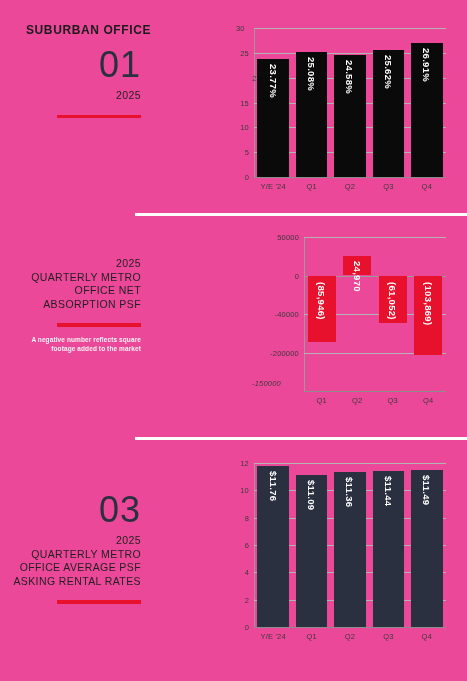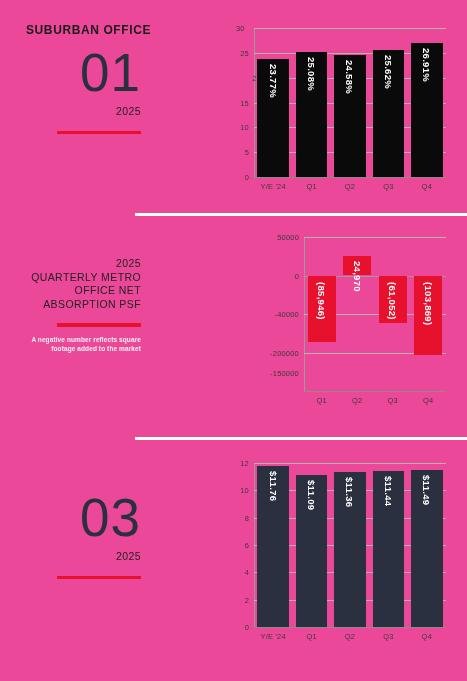--- a/index.html
+++ b/index.html
@@ -30,21 +30,21 @@
   }
   #divider-1 { top:213px; }
   #divider-2 { top:437px; }
 
   
   .left-block {
     position:absolute; left:0; width:152px;
     text-align:right; padding-right:11px;
   }
   .sec-number {
-    font-size:53px; font-weight:300; line-height:0.95;
+    font-size:36px; font-weight:300; line-height:0.95;
     color:#2b3040; letter-spacing:1px;
   }
   .sec-caption {
     margin-top:7px;
     font-size:10.5px; line-height:13.5px;
     color:#1f1f1f; letter-spacing:0.4px;
   }
   .sec-caption .year { display:block; }
   .rule {
     margin-top:12px; margin-left:auto;
@@ -163,21 +163,21 @@
         <span class="year">2025</span>
         <span>QUARTERLY METRO OFFICE NET ABSORPTION PSF</span>
       </div>
       <div class="rule"></div>
       <div class="footnote">A negative number reflects square footage added to the market</div>
     </div>
     <div class="chart" id="chart-02" style="left:252px; top:17px; width:194px; height:170px;">
       <div class="plot" id="plot-02">
           <div class="yaxis-spine" style="left: 52px; height: 154px;"></div>
           <div class="gridline" style="top: 154px; left: 52px; width: 142px;"></div>
-          <div class="ylabel" style="top: 136px; left: 0px; width: 47px; text-align: right; right: auto; margin-right: 0px;">-150000</div>
+          <div class="ylabel" style="top: 146px; left: 0px; width: 47px; text-align: left; right: auto; margin-right: 0px; font-style: italic;">-150000</div>
           <div class="gridline" style="top: 115.5px; left: 52px; width: 142px;"></div>
           <div class="ylabel" style="top: 115.5px; left: 0px; width: 47px; text-align: right; right: auto; margin-right: 0px;">-200000</div>
           <div class="gridline" style="top: 77px; left: 52px; width: 142px;"></div>
           <div class="ylabel" style="top: 77px; left: 0px; width: 47px; text-align: right; right: auto; margin-right: 0px;">-40000</div>
           <div class="gridline axis-zero" style="top: 38.5px; left: 52px; width: 142px;"></div>
           <div class="ylabel" style="top: 38.5px; left: 0px; width: 47px; text-align: right; right: auto; margin-right: 0px;">0</div>
           <div class="gridline" style="top: 0px; left: 52px; width: 142px;"></div>
           <div class="ylabel" style="top: 0px; left: 0px; width: 47px; text-align: right; right: auto; margin-right: 0px;">50000</div>
           <div class="bar" style="left: 55.55px; top: 38.5px; width: 28.4px; height: 66.1784px; background: rgb(232, 17, 45);">
             <span class="bar-label neg">(85,946)</span>
@@ -198,20 +198,21 @@
           <div class="baseline" style="top: 154px; left: 52px; width: 142px;"></div>
         </div>
     </div>
   </div>
 
   <div class="section" id="section-03">
     <div class="left-block" style="top:50px;">
       <div class="sec-number">03</div>
       <div class="sec-caption">
         <span class="year">2025</span>
+        <span>QUARTERLY METRO OFFICE AVERAGE PSF ASKING RENTAL RATES</span>
       </div>
       <div class="rule"></div>
     </div>
     <div class="chart" id="chart-03" style="left:228px; top:20px; width:218px; height:180px;">
       <div class="plot" id="plot-03">
           <div class="yaxis-spine" style="left: 26px; height: 164px;"></div>
           <div class="gridline" style="top: 164px; left: 26px; width: 192px;"></div>
           <div class="ylabel" style="top: 164px; left: 0px; width: 21px; text-align: right; right: auto; margin-right: 0px;">0</div>
           <div class="gridline" style="top: 136.667px; left: 26px; width: 192px;"></div>
           <div class="ylabel" style="top: 136.667px; left: 0px; width: 21px; text-align: right; right: auto; margin-right: 0px;">2</div>

